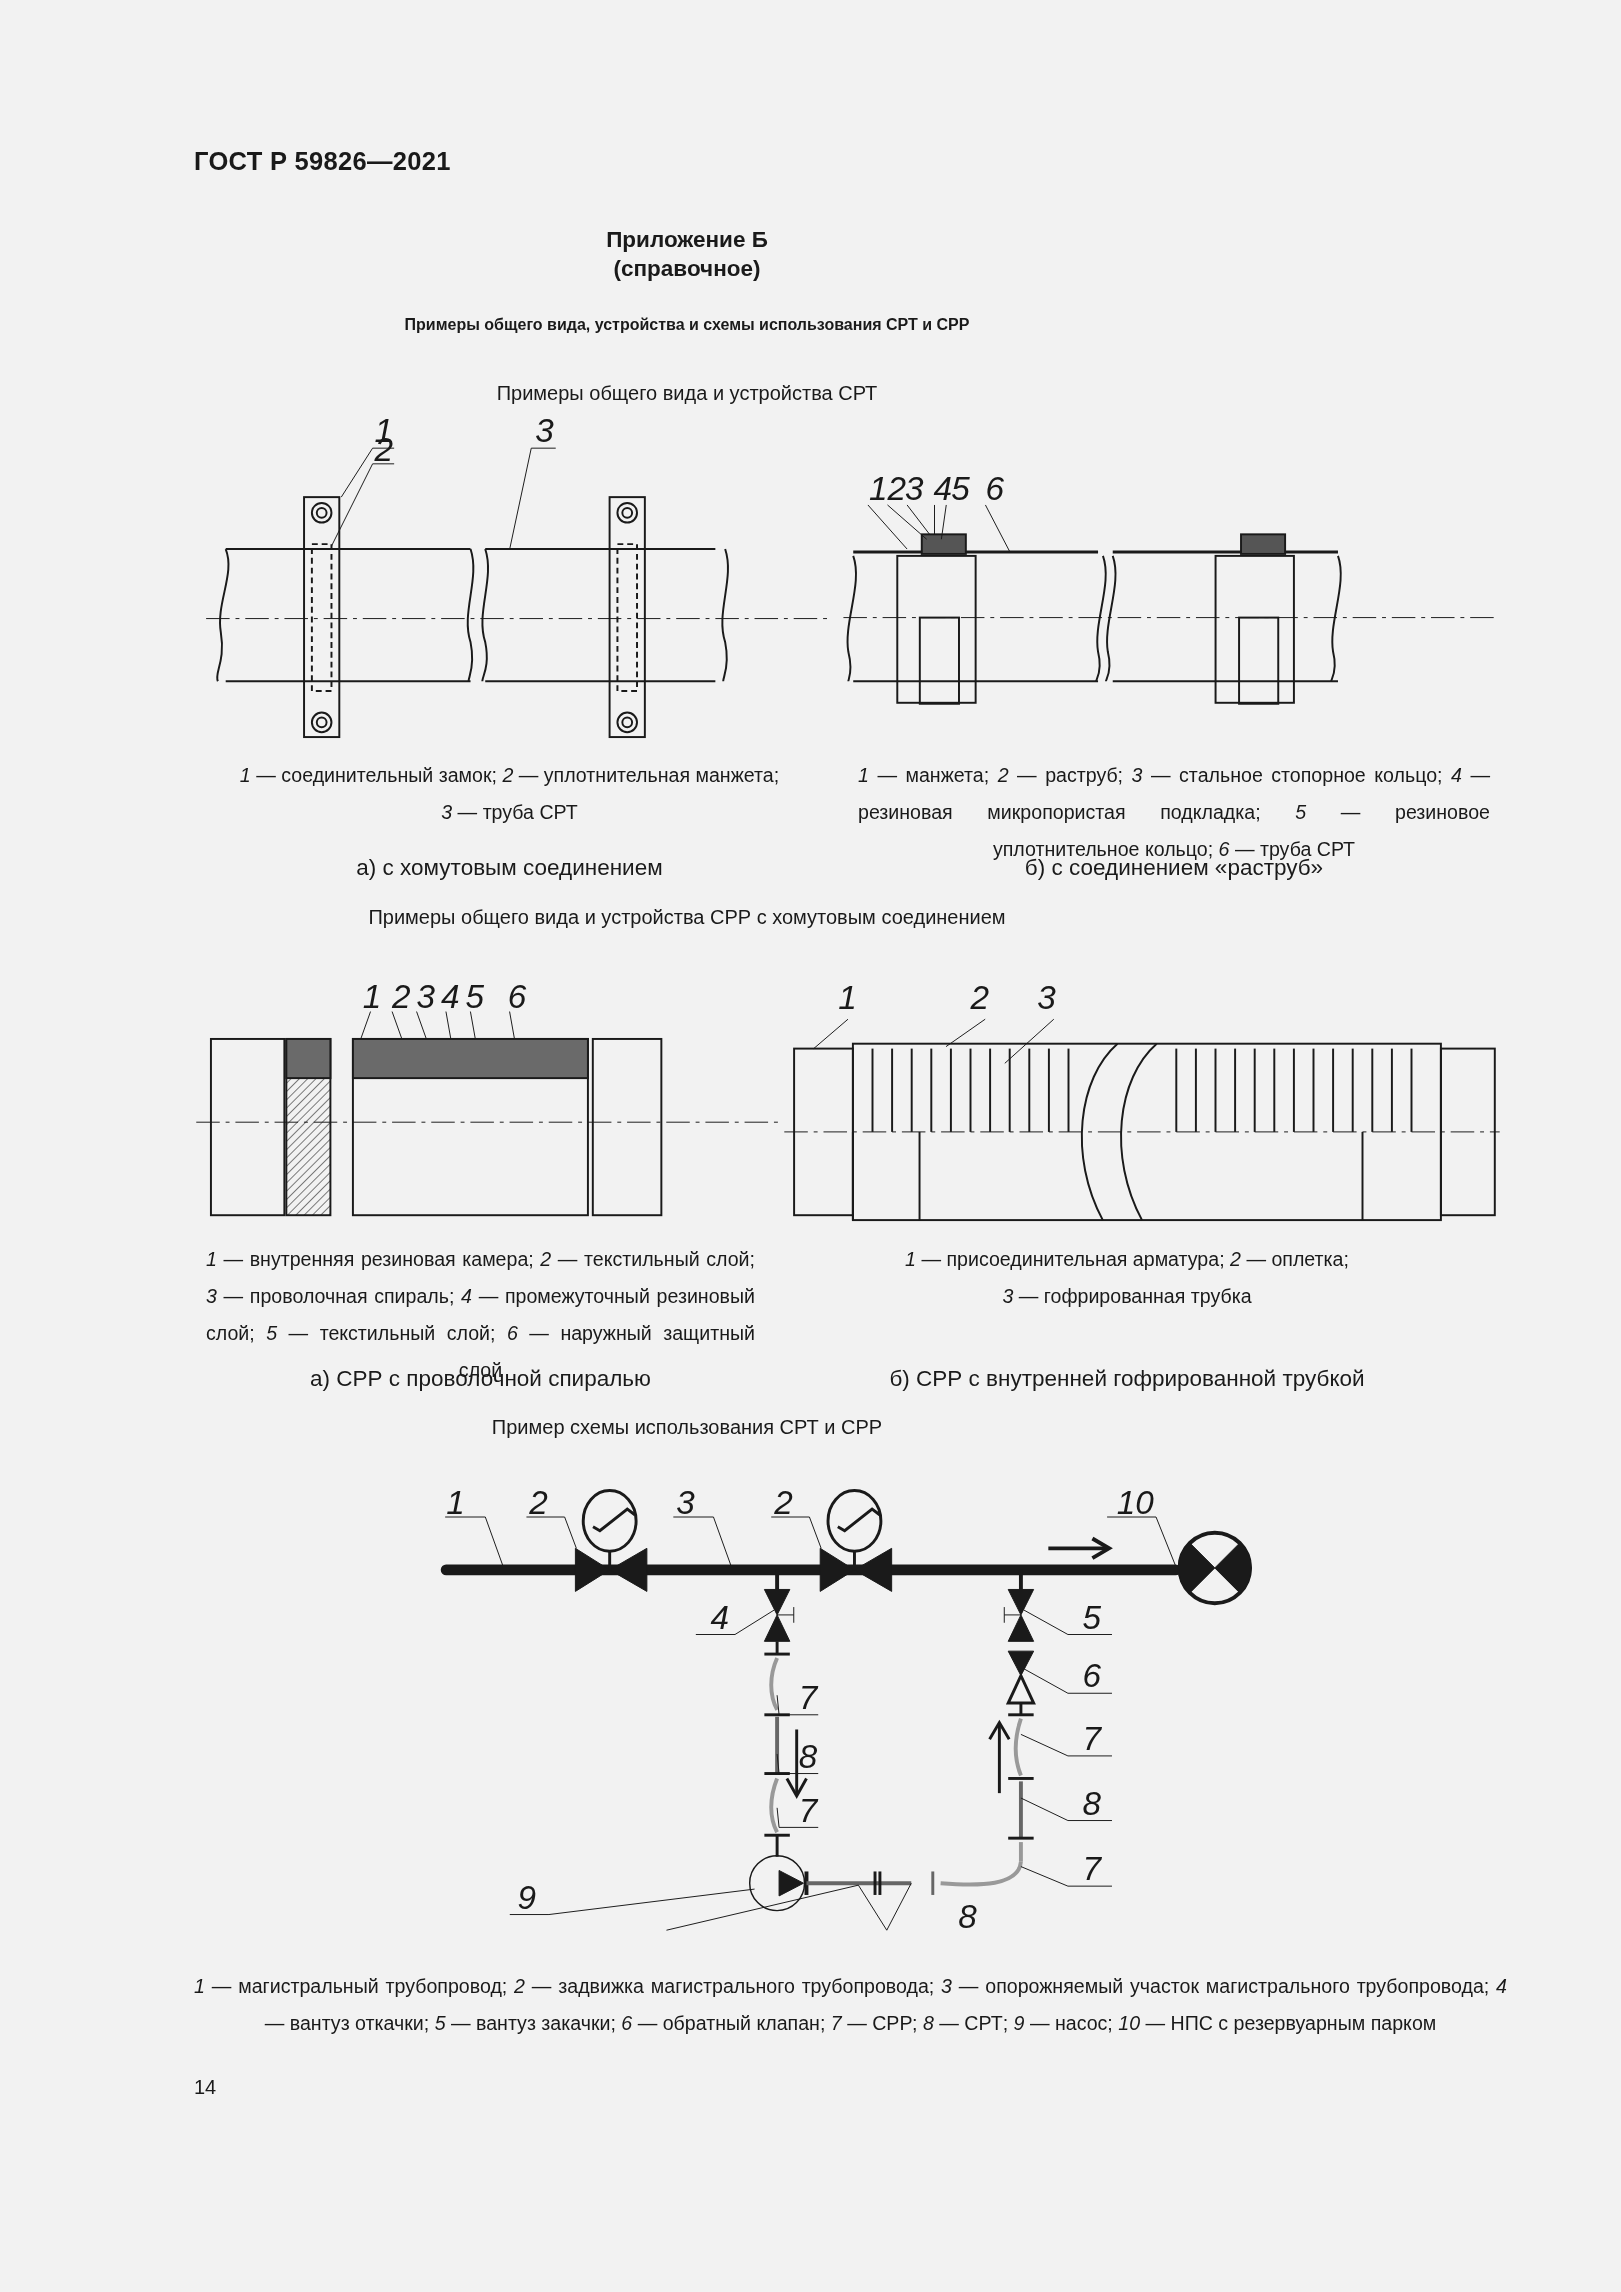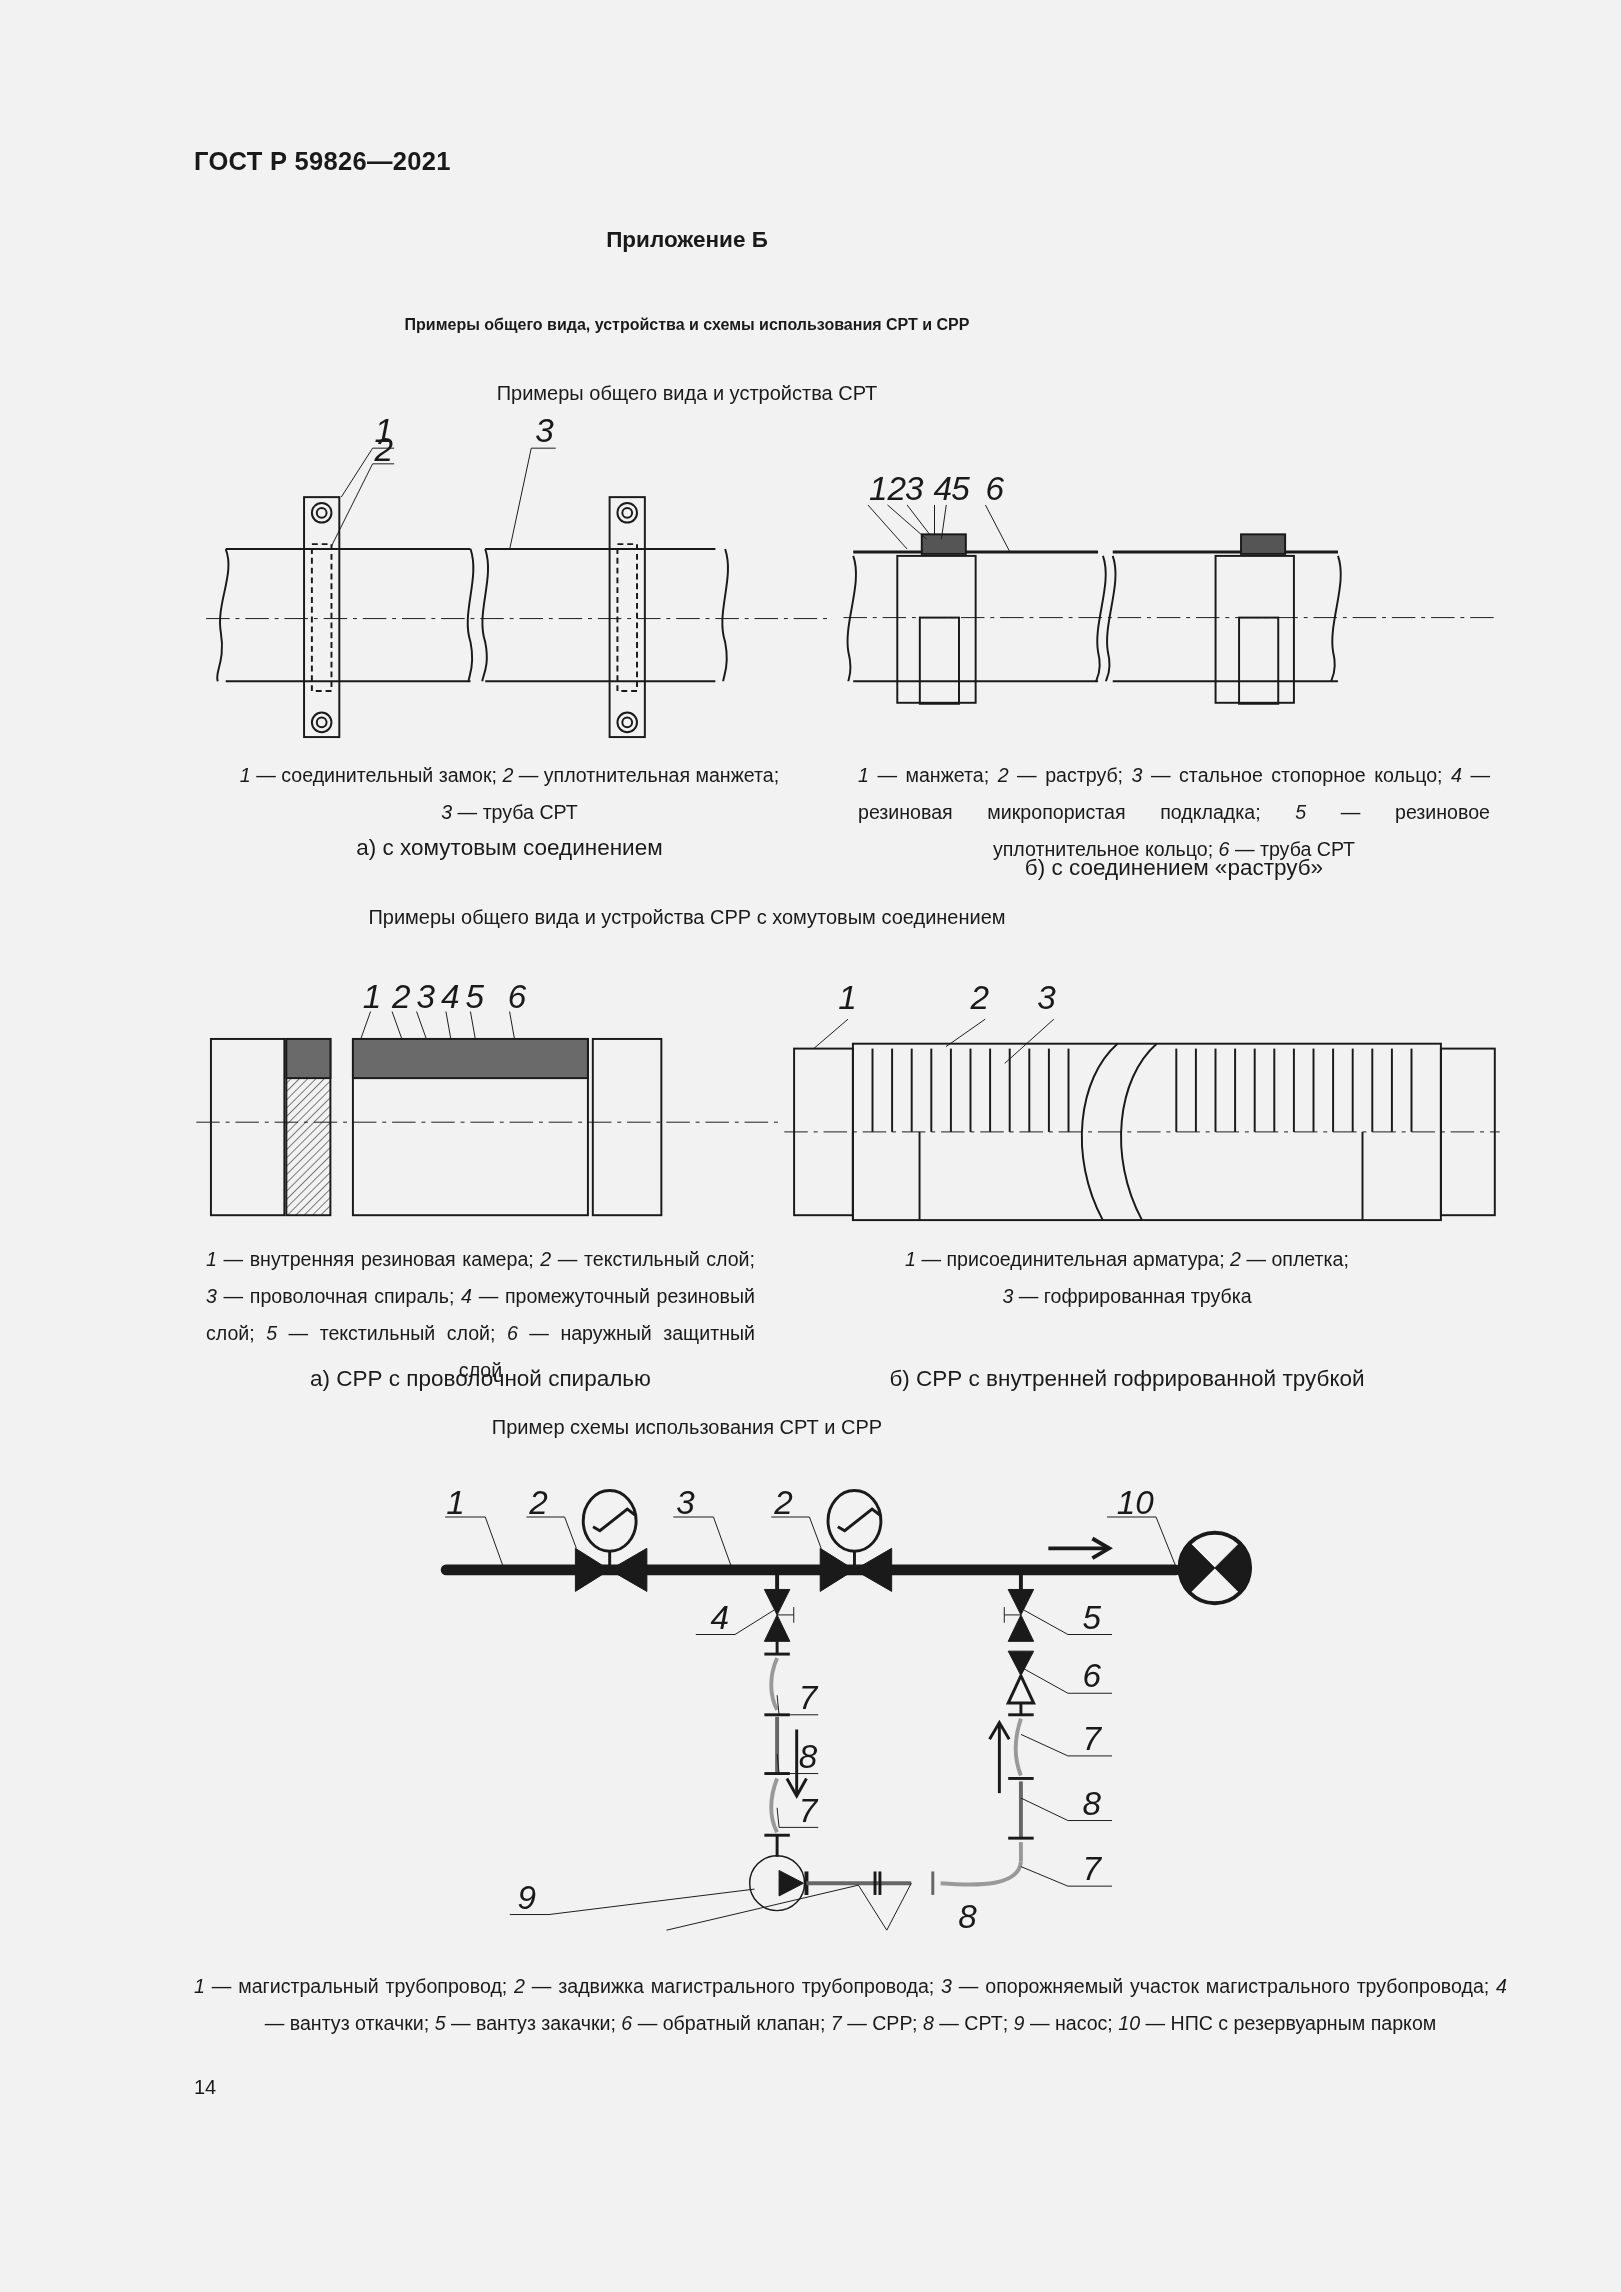--- a/index.html
+++ b/index.html
@@ -19,20 +19,21 @@
   .num { font-family:"Liberation Sans", sans-serif; font-style:italic; font-size:34px; fill:#1a1a1a; }
   .page { left:194px; top:2076px; font-size:20px; }
 </style>
 </head>
 <body>
 
 <div class="abs hdr">ГОСТ Р 59826—2021</div>
 
 <div class="abs center appx">
   <div>Приложение Б</div>
+  <div>(справочное)</div>
 </div>
 
 <div class="abs center title">Примеры общего вида, устройства и схемы использования СРТ и СРР</div>
 
 <div class="abs center sub" style="top:382px">Примеры общего вида и устройства СРТ</div>
 
 <svg style="left:206px;top:456px" width="627" height="284" viewBox="0 0 640 290">
   <g stroke="#1a1a1a" fill="none" stroke-width="2">
     <line x1="20" y1="95" x2="270" y2="95"></line>
       <line x1="20" y1="230" x2="270" y2="230"></line>
@@ -92,21 +93,21 @@
   <text class="num" x="45" y="45">2</text>
   <text class="num" x="63" y="45">3</text>
   <text class="num" x="92" y="45">4</text>
   <text class="num" x="110" y="45">5</text>
   <text class="num" x="145" y="45">6</text>
 </svg>
 
 <div class="abs cap" style="left:201px;top:757px;width:617px"><span><i>1</i> — соединительный замок; <i>2</i> — уплотнительная манжета;<br><i>3</i> — труба СРТ</span></div>
 <div class="abs cap just" style="left:858px;top:757px;width:632px"><span><i>1</i> — манжета; <i>2</i> — раструб; <i>3</i> — стальное стопорное кольцо; <i>4</i> — резиновая микропористая подкладка; <i>5</i> — резиновое уплотнительное кольцо; <i>6</i> — труба СРТ</span></div>
 
-<div class="abs fig-label" style="left:201px;top:835px;width:617px">а) с хомутовым соединением</div>
+<div class="abs fig-label" style="left:201px;top:855px;width:617px">а) с хомутовым соединением</div>
 <div class="abs fig-label" style="left:858px;top:855px;width:632px">б) с соединением «раструб»</div>
 
 <div class="abs center sub" style="top:906px">Примеры общего вида и устройства СРР с хомутовым соединением</div>
 
 <svg style="left:196px;top:990px" width="588" height="235" viewBox="0 0 600 240">
   <g stroke="#1a1a1a" fill="none" stroke-width="2">
     <rect x="15" y="50" width="75" height="180"></rect>
     <rect x="92" y="50" width="45" height="180" fill="url(#hatch)"></rect>
     <rect x="160" y="50" width="240" height="180"></rect>
     <rect x="160" y="50" width="240" height="40" fill="#6a6a6a"></rect>

